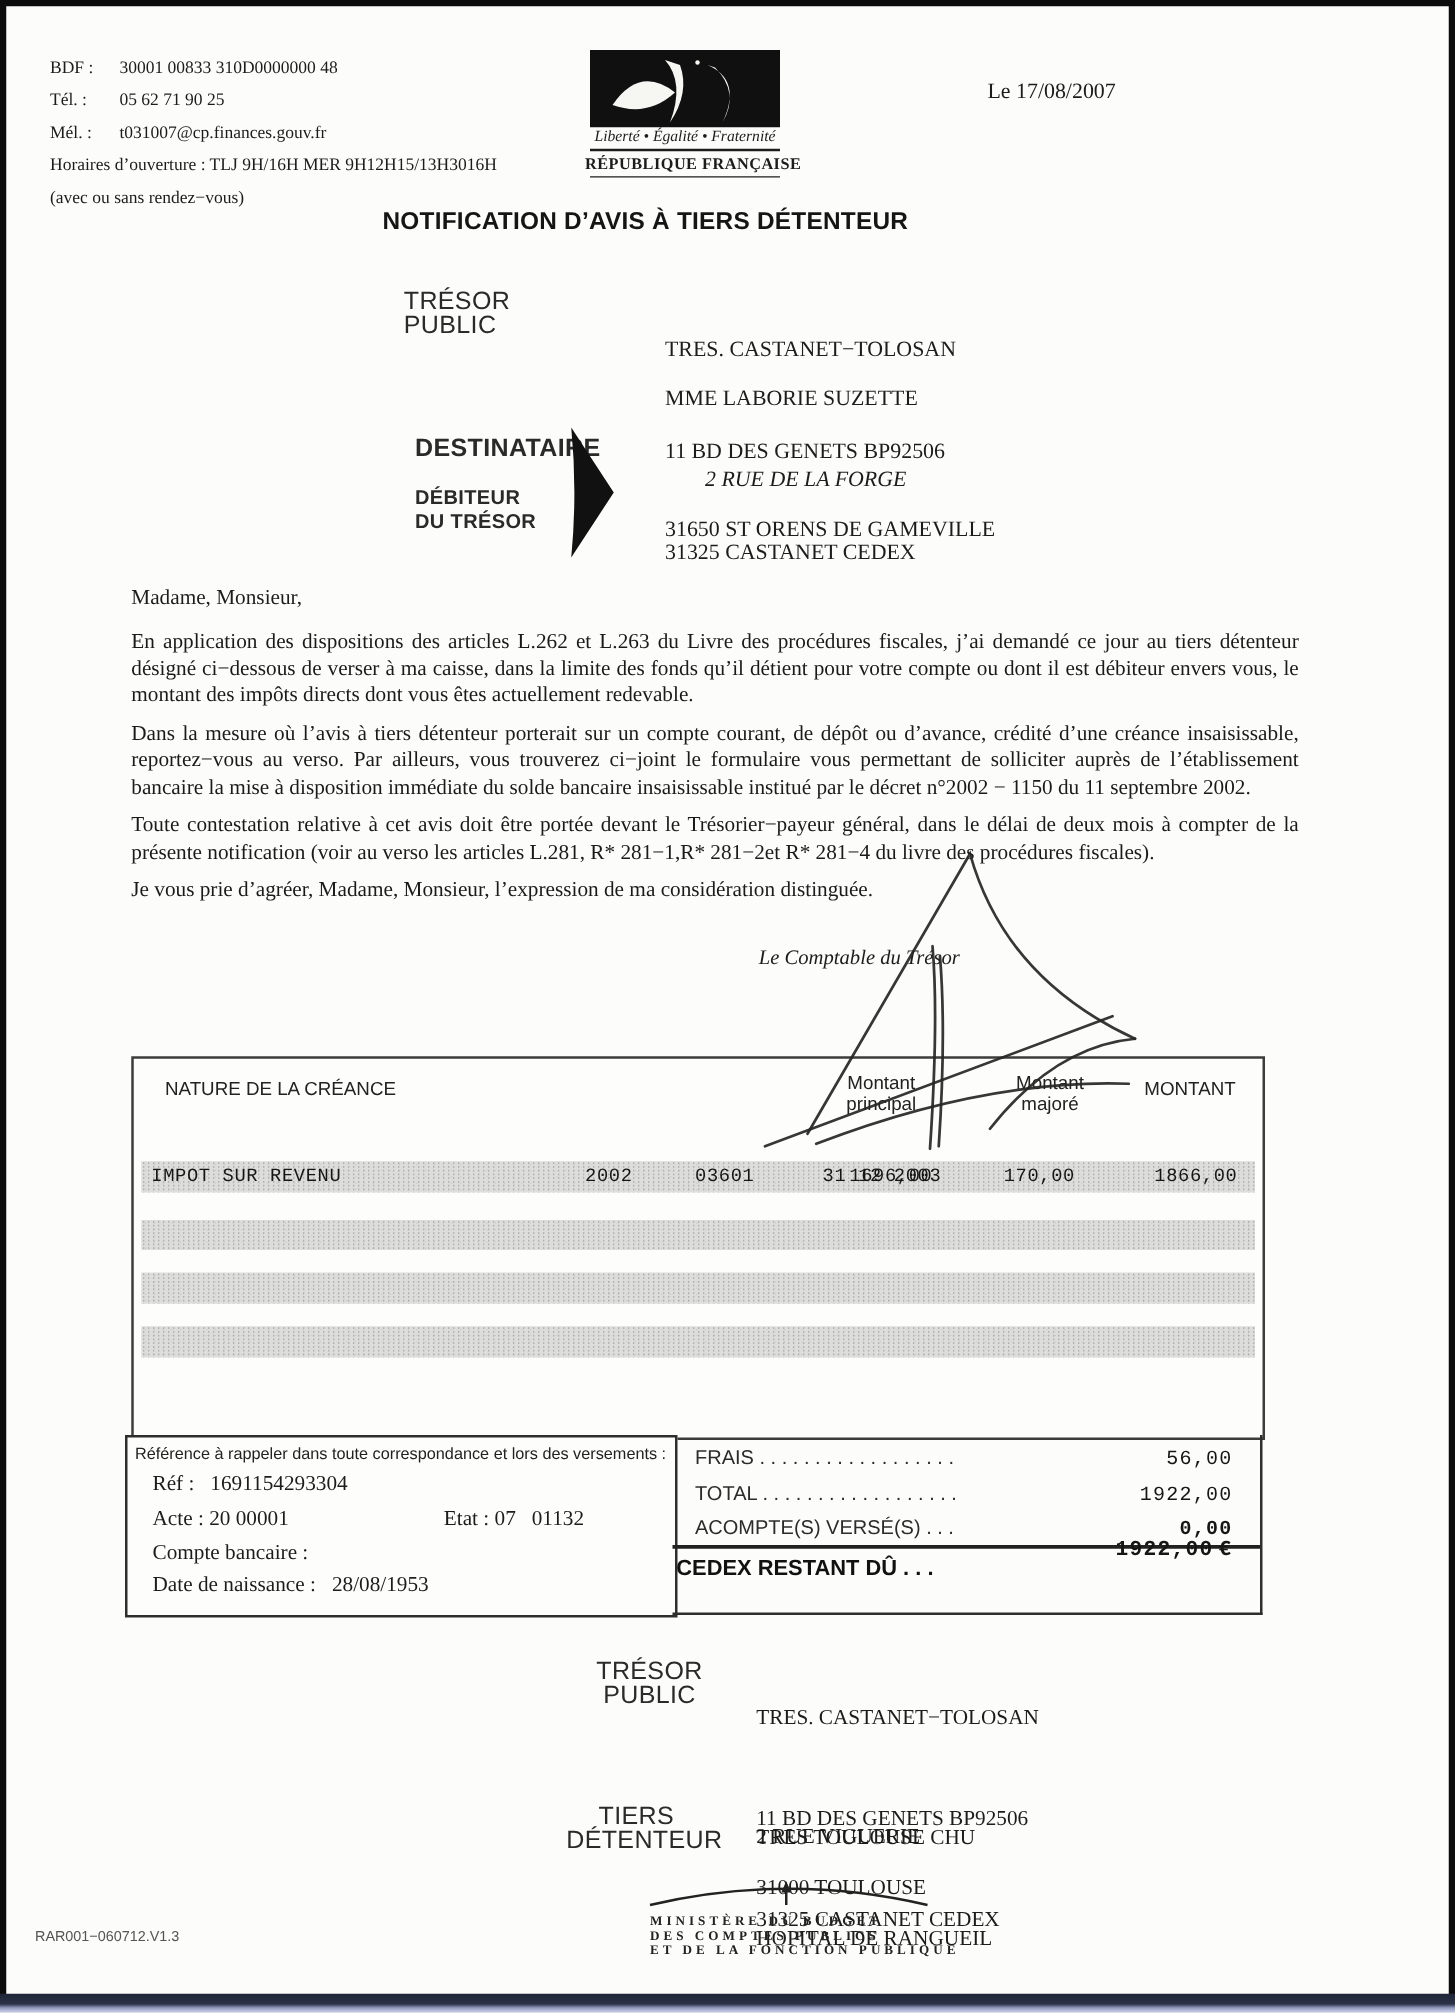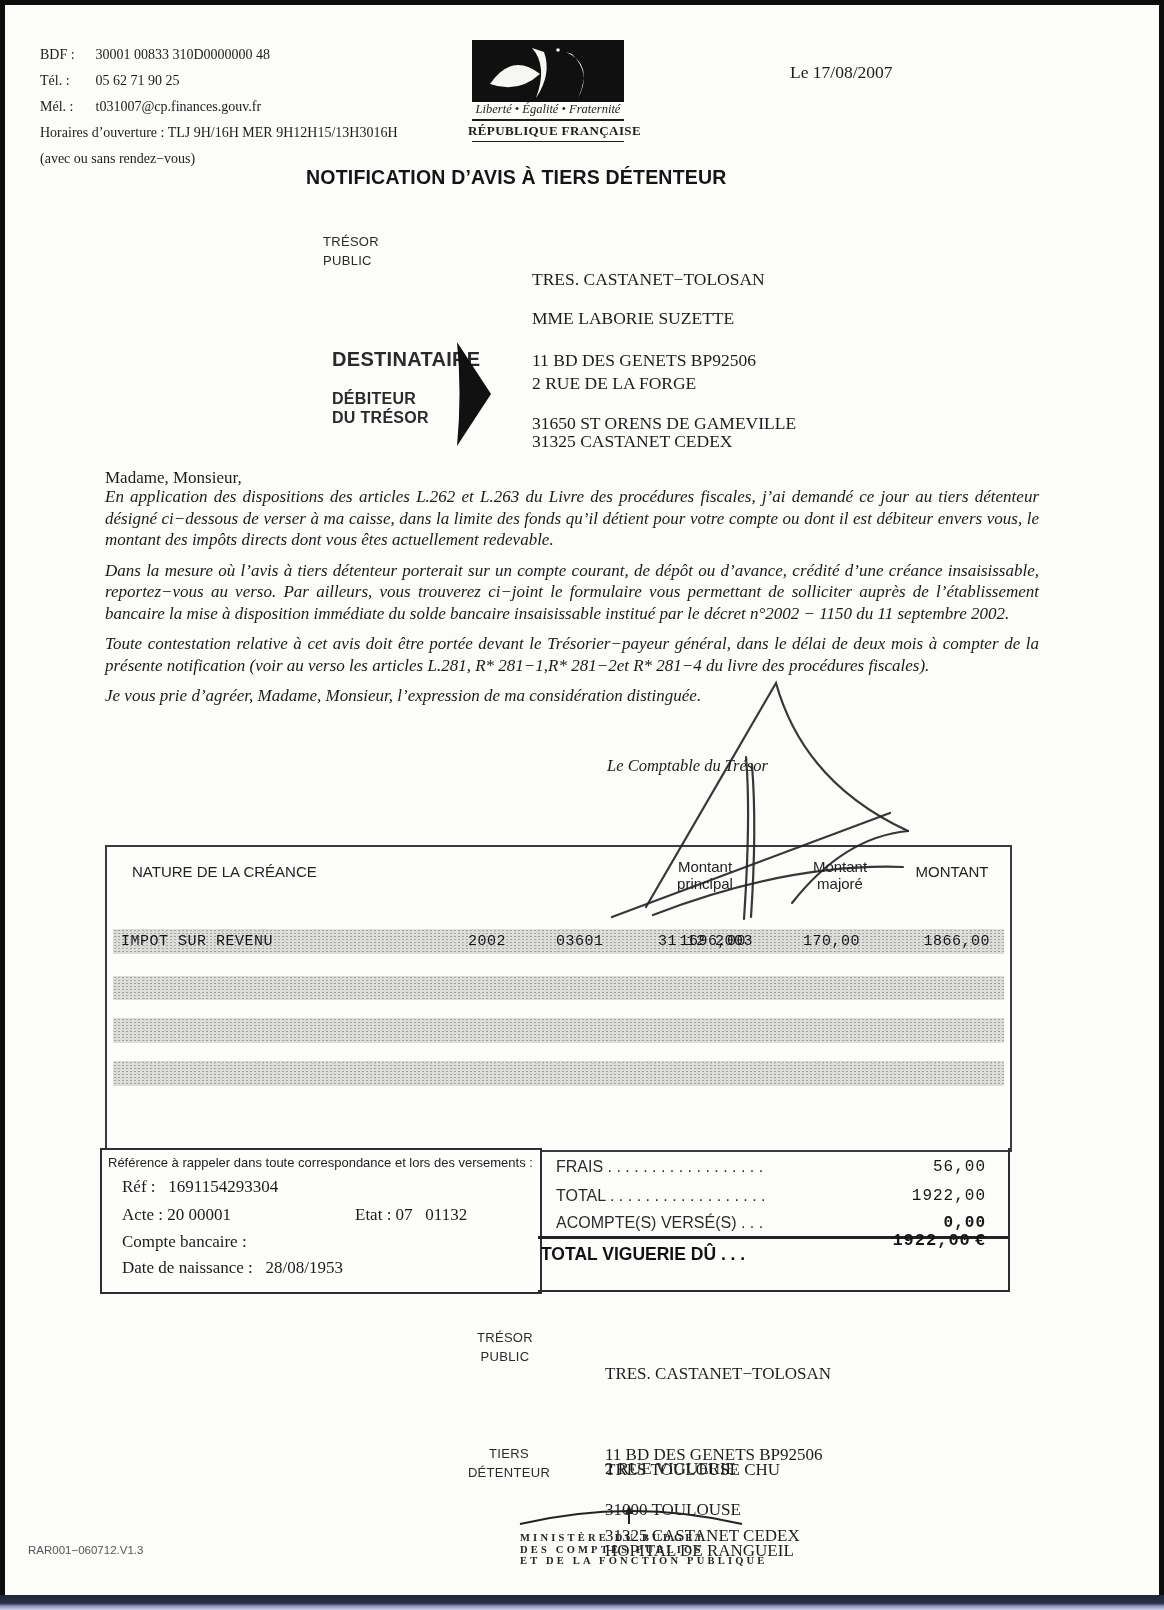--- a/index.html
+++ b/index.html
@@ -7,21 +7,21 @@
         font-family:"Liberation Serif",serif;color:#1c1c1c;}
   .frame{position:absolute;inset:0;border:5px solid #0c0c0c;pointer-events:none;z-index:40;}
   .scanband{position:absolute;left:0;right:0;bottom:0;height:15px;z-index:41;
         background:linear-gradient(#1f2536 0%,#2b3248 55%,#8f97bd 75%,#ccd2ec 100%);}
   .serif{font-family:"Liberation Serif",serif;}
   .sans{font-family:"Liberation Sans",sans-serif;}
   .abs{position:absolute;}
   .hdr-line{font-size:14px;line-height:26px;white-space:nowrap;}
   .hdr-line .lbl{display:inline-block;min-width:52px;}
   .title{font-family:"Liberation Sans",sans-serif;font-weight:bold;font-size:19.5px;color:#151515;letter-spacing:.2px;white-space:nowrap;}
-  .blocklabel{font-family:"Liberation Sans",sans-serif;font-size:13px;line-height:19px;color:#2a2a2a;letter-spacing:.3px;}
+  .blocklabel{font-family:"Liberation Sans",sans-serif;font-size:20px;line-height:19px;color:#2a2a2a;letter-spacing:.3px;}
   .blocklabel.b{font-weight:bold;}
   .addr{font-size:17.5px;line-height:27px;white-space:pre;}
   .bodytext{width:934px;font-size:17px;line-height:21.5px;text-align:justify;color:#1a1a1a;}
   .bodytext p{margin:0 0 9px 0;}
   .tablebox{border:2px solid #3c3c3c;background:#fdfdfb;}
   .thead{font-family:"Liberation Sans",sans-serif;font-size:15px;color:#222;}
   .shaded{background-color:#dddddc;
      background-image:radial-gradient(rgba(70,70,70,.38) .6px,transparent .7px),
                       radial-gradient(rgba(110,110,110,.28) .5px,transparent .65px);
      background-size:4px 3px,7px 5px;}
@@ -82,25 +82,25 @@
   <div class="abs addr" style="left:532px;top:305px;">MME LABORIE SUZETTE</div>
 
   <div class="abs blocklabel b" style="left:332px;top:350px;font-size:20px;">DESTINATAIRE</div>
   <div class="abs blocklabel b" style="left:332px;top:389px;font-size:16px;">
     <div>DÉBITEUR</div>
     <div>DU TRÉSOR</div>
   </div>
   <svg class="abs" style="left:455px;top:340px;" width="38" height="108" viewBox="0 0 38 108">
     <path d="M2 2 L36 54 L2 106 Q7 54 2 2 Z" fill="#111"></path>
   </svg>
-  <div class="abs addr" style="left:532px;top:370px;">2 RUE DE LA FORGE</div>
+  <div class="abs addr" style="left:564px;top:370px;font-style:italic;">2 RUE DE LA FORGE</div>
   <div class="abs addr" style="left:532px;top:410px;">31650 ST ORENS DE GAMEVILLE</div>
 
   <div class="abs serif" style="left:105px;top:468px;font-size:17px;">Madame, Monsieur,</div>
-  <div class="abs bodytext serif" style="left:105px;top:486px;font-style:italic;">
+  <div class="abs bodytext serif" style="left:105px;top:502px;">
     <p>En application des dispositions des articles L.262 et L.263 du Livre des procédures fiscales, j’ai demandé ce jour au tiers détenteur désigné ci−dessous de verser à ma caisse, dans la limite des fonds qu’il détient pour votre compte ou dont il est débiteur envers vous, le montant des impôts directs dont vous êtes actuellement redevable.</p>
     <p>Dans la mesure où l’avis à tiers détenteur porterait sur un compte courant, de dépôt ou d’avance, crédité d’une créance insaisissable, reportez−vous au verso. Par ailleurs, vous trouverez ci−joint le formulaire vous permettant de solliciter auprès de l’établissement bancaire la mise à disposition immédiate du solde bancaire insaisissable institué par le décret n°2002 − 1150 du 11 septembre 2002.</p>
     <p>Toute contestation relative à cet avis doit être portée devant le Trésorier−payeur général, dans le délai de deux mois à compter de la présente notification (voir au verso les articles L.281, R* 281−1,R* 281−2et R* 281−4 du livre des procédures fiscales).</p>
     <p>Je vous prie d’agréer, Madame, Monsieur, l’expression de ma considération distinguée.</p>
   </div>
   <div class="abs serif" style="left:607px;top:756px;font-size:16.5px;font-style:italic;">Le Comptable du Trésor</div>
 
   <div class="abs tablebox" style="left:105px;top:845px;width:903px;height:303px;">
     <div class="abs thead" style="left:25px;top:16px;">NATURE DE LA CRÉANCE</div>
     <div class="abs thead" style="left:553px;top:11px;width:90px;text-align:center;">
@@ -150,21 +150,21 @@
     <span class="abs totval" style="right:22px;top:10px;">56,00</span>
 
     <span class="abs totlabel" style="left:18px;top:39px;"><span>TOTAL</span> <span>. . . . . . . . . . . . . . . . . .</span></span>
     <span class="abs totval" style="right:22px;top:39px;">1922,00</span>
 
     <span class="abs totlabel" style="left:18px;top:66px;">ACOMPTE(S) VERSÉ(S) . . .</span>
     <span class="abs totval" style="right:22px;top:66px;font-weight:bold;">0,00</span>
 
     <div class="abs" style="left:0;right:0;top:88px;height:3px;background:#222;"></div>
 
-    <span class="abs totlabel" style="left:3px;top:96px;font-weight:bold;font-size:17.5px;color:#111;">TOTAL VIGUERIE DÛ . . .</span>
+    <span class="abs totlabel" style="left:3px;top:96px;font-weight:bold;font-size:17.5px;color:#111;">CEDEX RESTANT DÛ . . .</span>
     <span class="abs" style="right:22px;top:83px;"><span class="totval" style="font-weight:bold;font-size:17px;">1922,00</span> <span class="totval" style="font-weight:bold;font-size:17px;">€</span></span>
   </div>
 
   <div class="abs blocklabel" style="left:477px;top:1328px;text-align:center;">
     <div>TRÉSOR</div>
     <div>PUBLIC</div>
   </div>
   <div class="abs addr" style="left:605px;top:1306px;font-size:17px;">
     <div>TRES. CASTANET−TOLOSAN</div>
     <div>11 BD DES GENETS BP92506</div>

